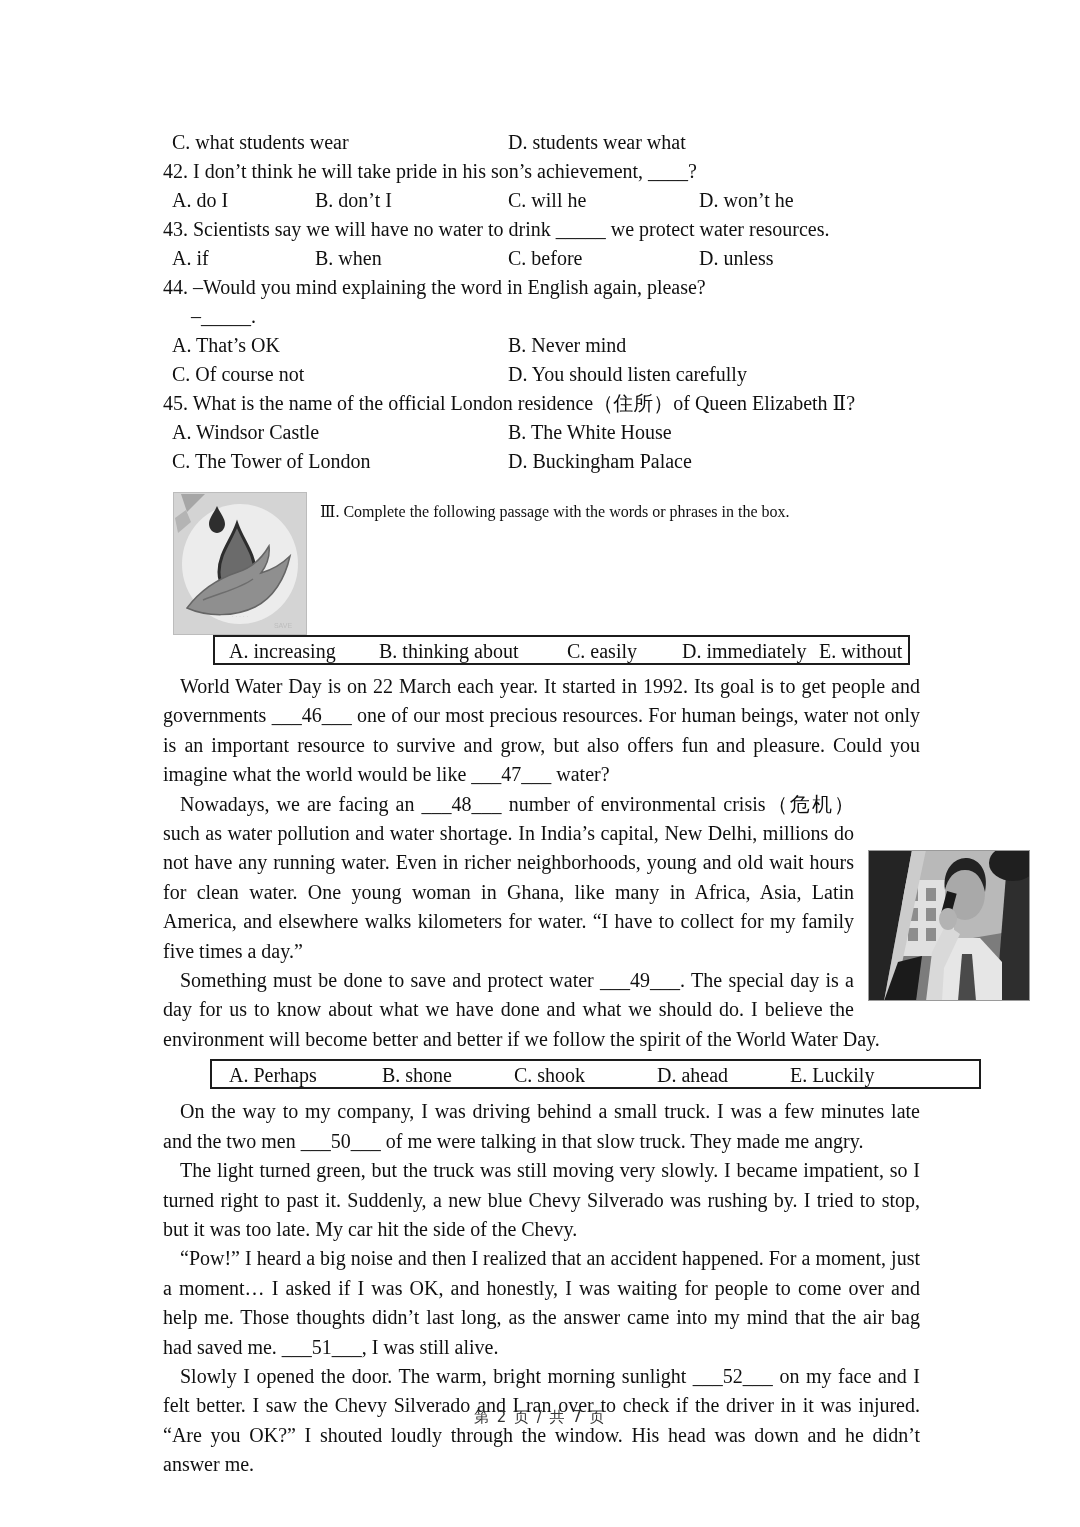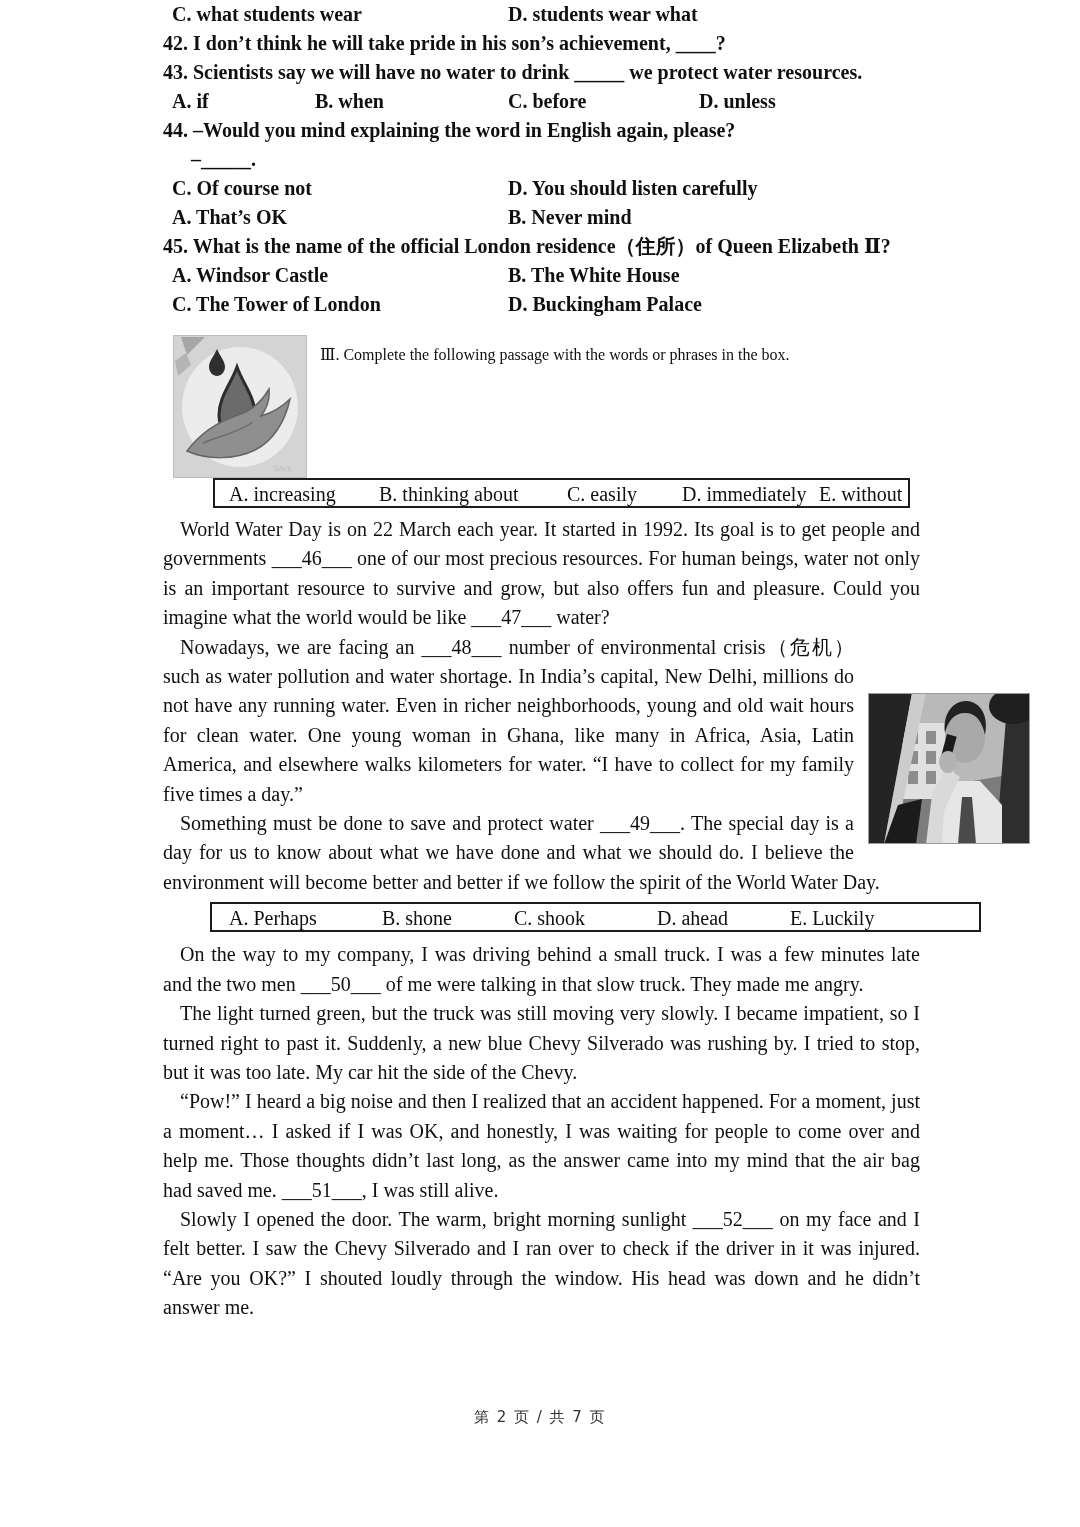--- a/index.html
+++ b/index.html
@@ -3,21 +3,21 @@
 <meta charset="utf-8">
 <style>
   html,body{margin:0;padding:0;}
   body{
     width:1080px;height:1527px;background:#ffffff;position:relative;
     font-family:"Liberation Serif","DejaVu Serif",serif;color:#101010;
     -webkit-font-smoothing:antialiased;
   }
   .content{position:absolute;left:163px;top:0;width:757px;}
   
-  .mcq{font-weight:bold;}
+  .mcq{padding-top:128px;}
   .line{position:relative;height:29px;font-size:20px;line-height:29px;white-space:nowrap;}
   .opt{position:absolute;top:0;}
   .cA{left:9px}.cB{left:152px}.cC{left:345px}.cD{left:536px}
   .reply{padding-left:28px;}
   
   .sec3{margin-top:16px;}
   .logo-img{float:left;width:134px;height:143px;margin-left:10px;}
   .logo-img svg{display:block;width:100%;height:100%;}
   .sec3-head{margin-left:157px;padding-top:4px;font-weight:normal;font-size:16px;line-height:31px;}
   
@@ -43,36 +43,42 @@
 <body>
 
 <div class="content">
 
   <div class="mcq">
     <div class="line">
       <span class="opt cA">C. what students wear</span>
       <span class="opt cC">D. students wear what</span>
     </div>
     <div class="line">42. I don’t think he will take pride in his son’s achievement, ____?</div>
+    <div class="line">
+      <span class="opt cA">A. do I</span>
+      <span class="opt cB">B. don’t I</span>
+      <span class="opt cC">C. will he</span>
+      <span class="opt cD">D. won’t he</span>
+    </div>
     <div class="line">43. Scientists say we will have no water to drink _____ we protect water resources.</div>
     <div class="line">
       <span class="opt cA">A. if</span>
       <span class="opt cB">B. when</span>
       <span class="opt cC">C. before</span>
       <span class="opt cD">D. unless</span>
     </div>
     <div class="line">44. –Would you mind explaining the word in English again, please?</div>
     <div class="line reply">–_____.</div>
     <div class="line">
+      <span class="opt cA">A. That’s OK</span>
+      <span class="opt cC">B. Never mind</span>
+    </div>
+    <div class="line">
       <span class="opt cA">C. Of course not</span>
       <span class="opt cC">D. You should listen carefully</span>
-    </div>
-    <div class="line">
-      <span class="opt cA">A. That’s OK</span>
-      <span class="opt cC">B. Never mind</span>
     </div>
     <div class="line">45. What is the name of the official London residence（住所）of Queen Elizabeth Ⅱ?</div>
     <div class="line">
       <span class="opt cA">A. Windsor Castle</span>
       <span class="opt cC">B. The White House</span>
     </div>
     <div class="line">
       <span class="opt cA">C. The Tower of London</span>
       <span class="opt cC">D. Buckingham Palace</span>
     </div>

